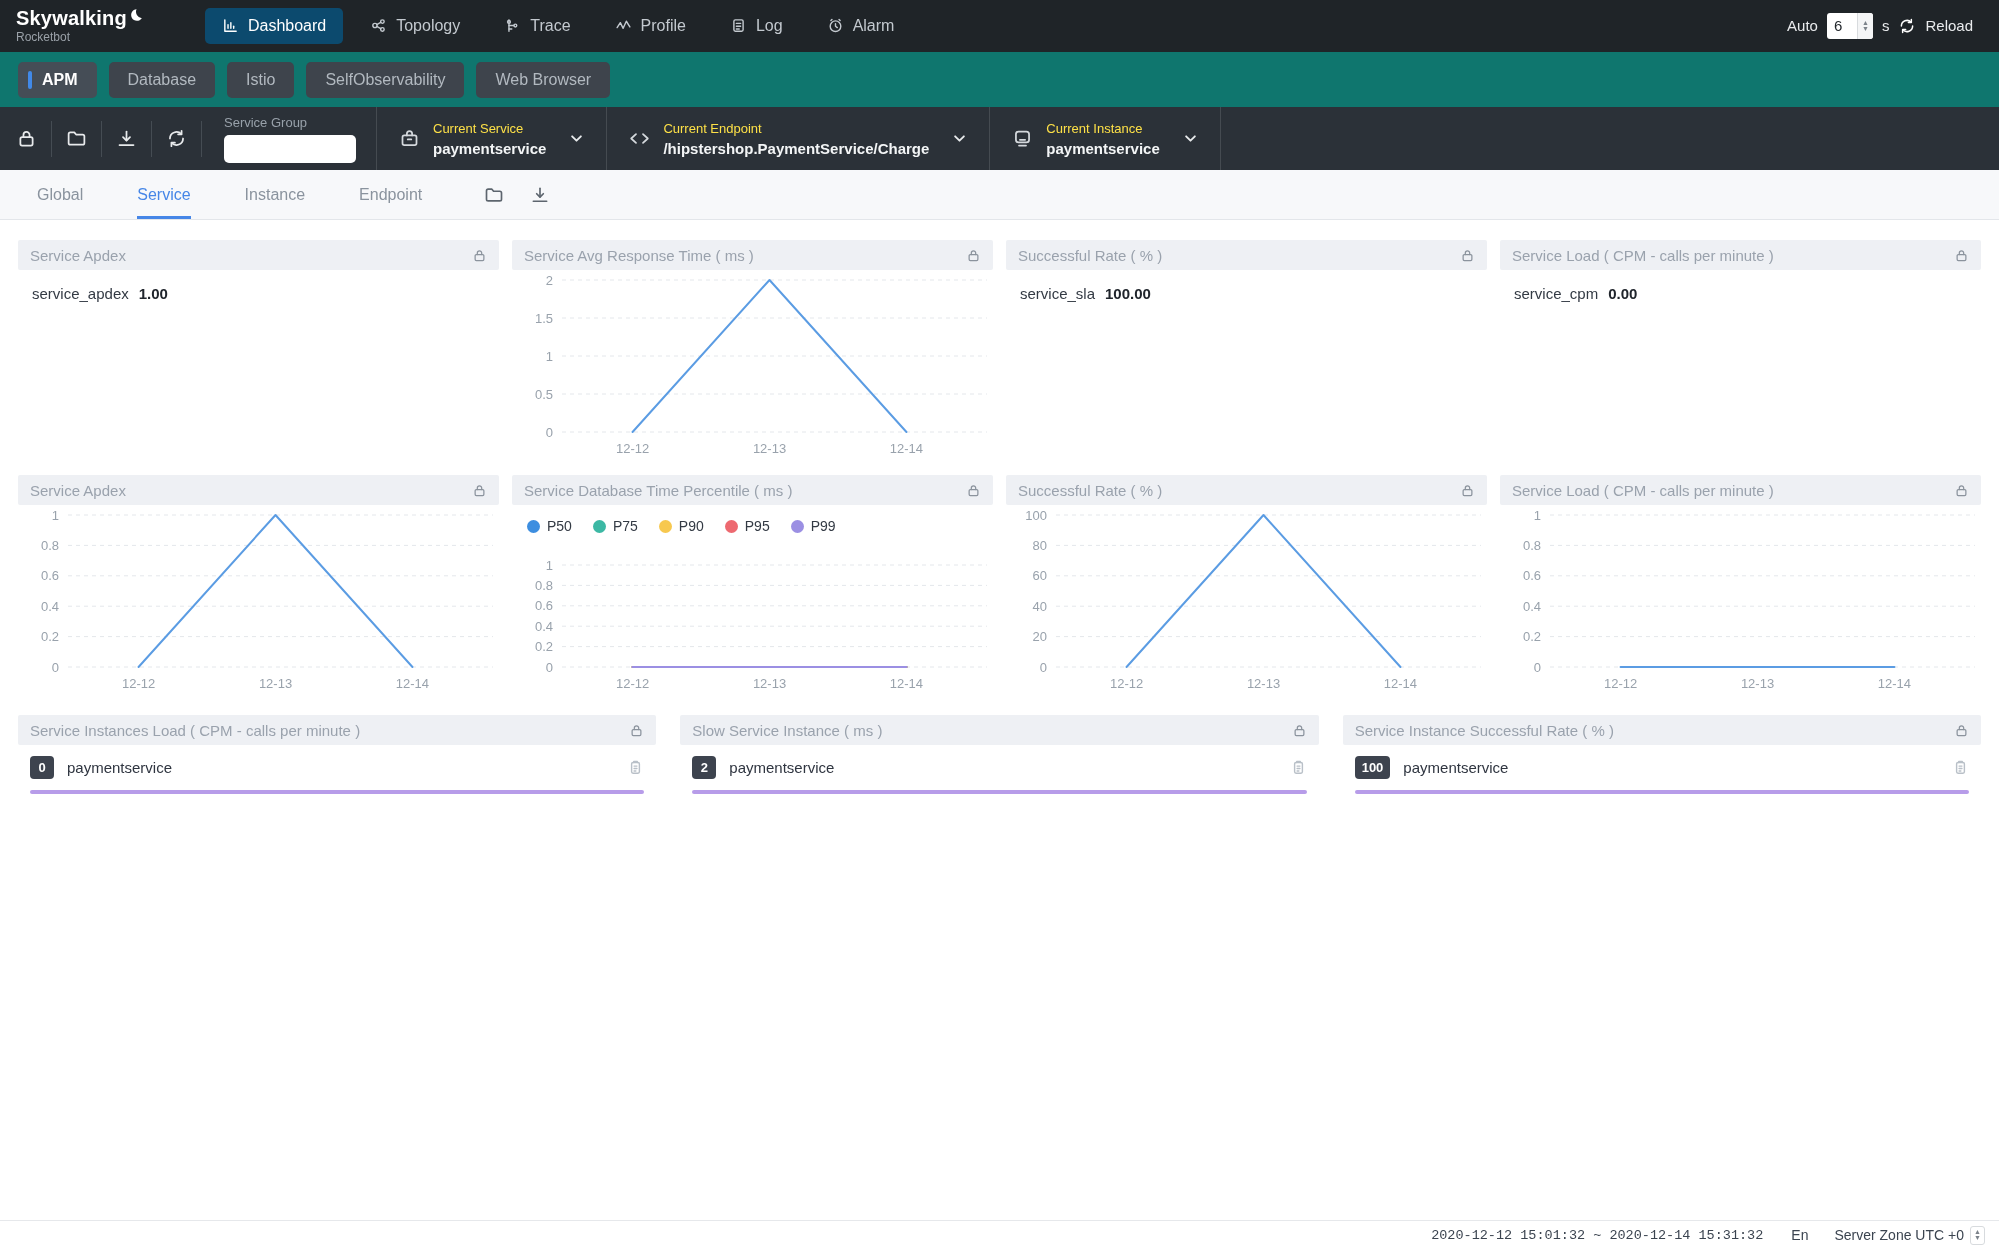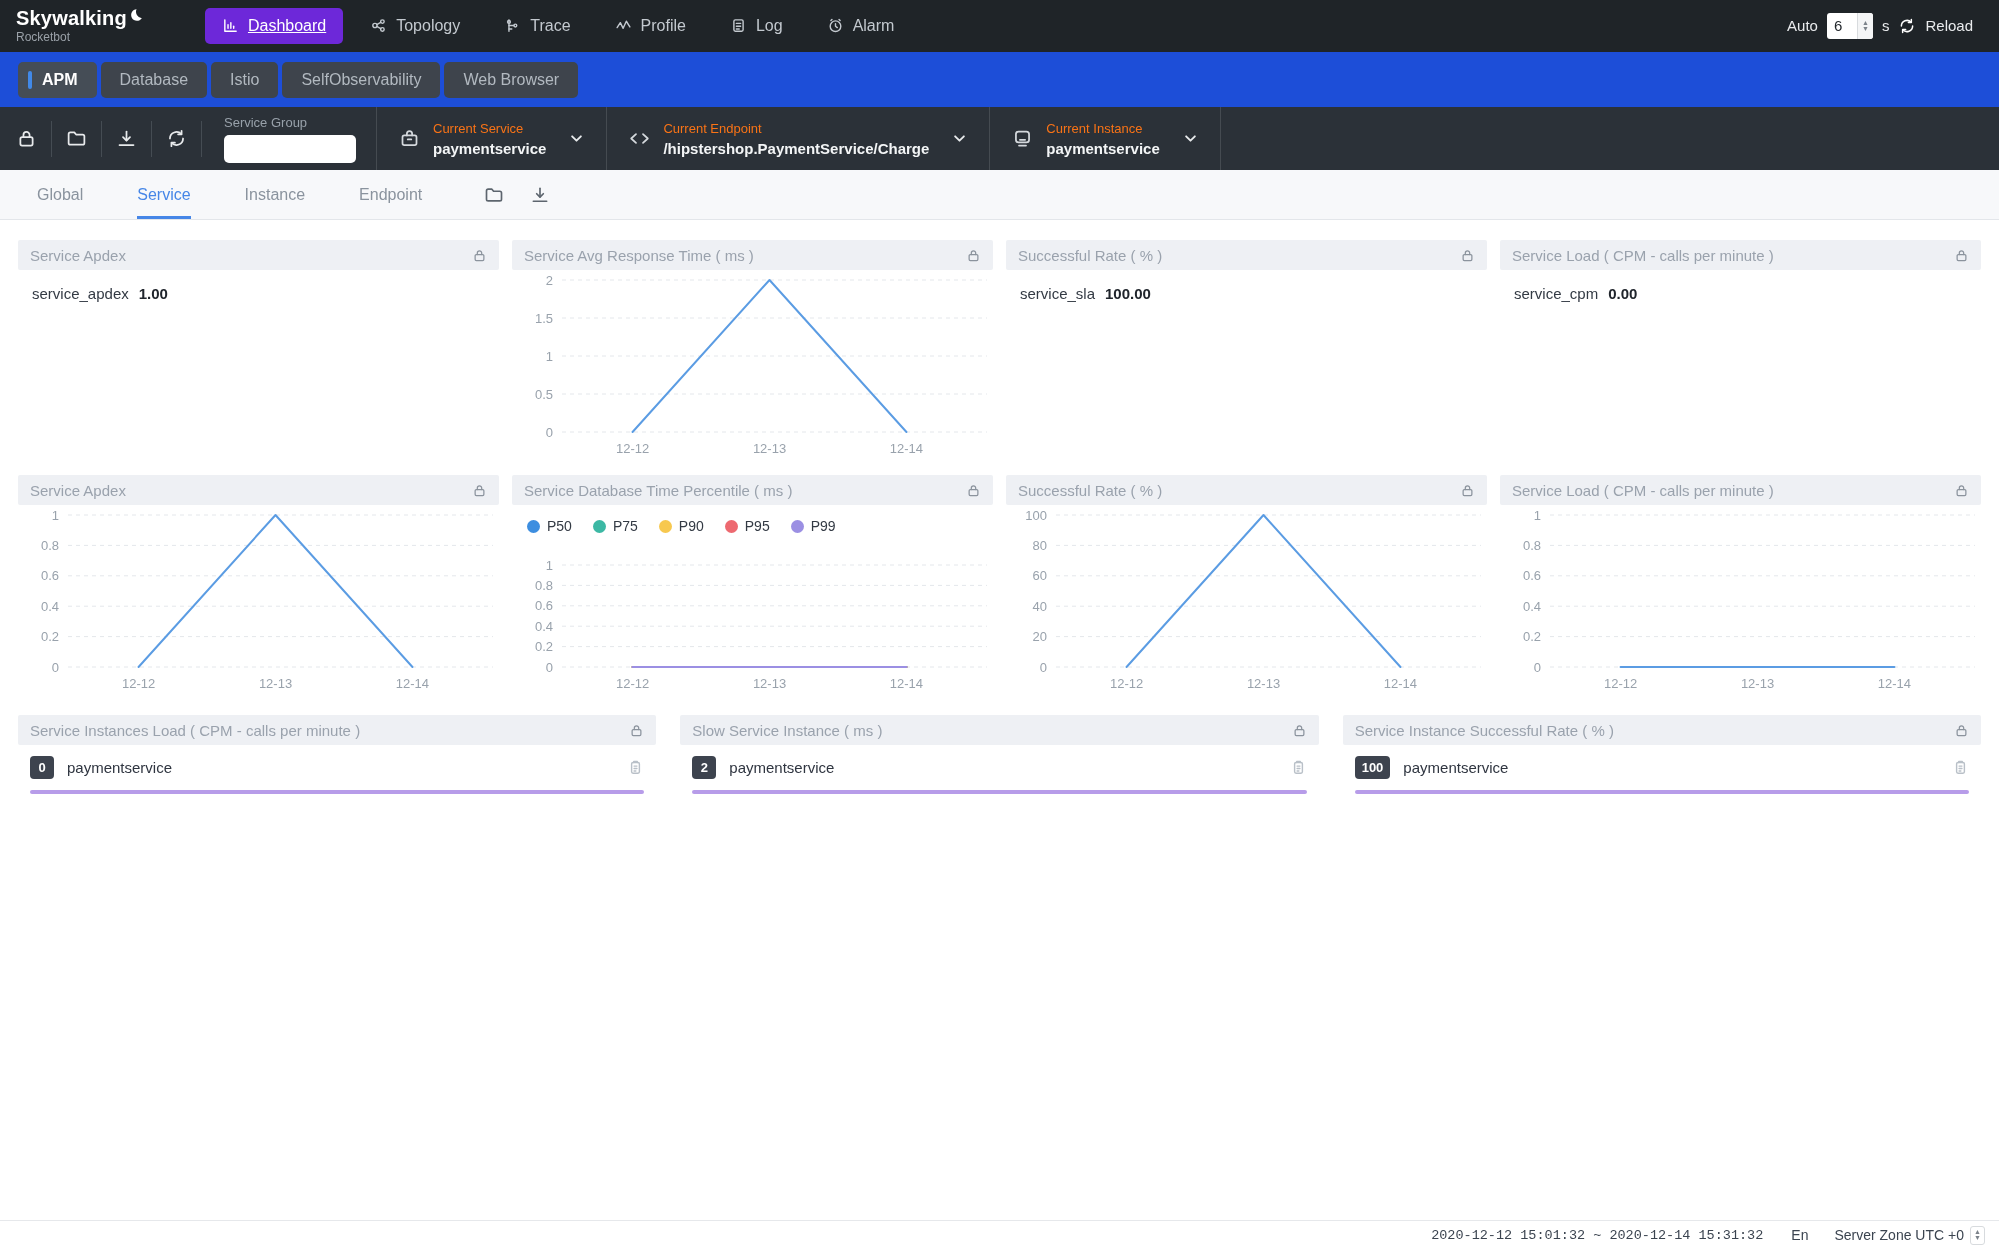--- a/index.html
+++ b/index.html
@@ -19,46 +19,46 @@
   .topnav { height:52px; background:#1f2428; display:flex; align-items:center; padding:0 26px 1px 16px; color:#fff; }
   .brand { display:flex; flex-direction:column; line-height:1; }
   .brand-row { display:flex; align-items:flex-start; }
   .brand-title { font-size:20px; font-weight:bold; letter-spacing:.2px; color:#fff; }
   .brand-moon { width:14px; height:14px; margin-left:2px; color:#fff; }
   .brand-moon svg { fill:currentColor; stroke:none; }
   .brand-sub { font-size:12px; color:#9aa1a8; margin-top:3px; }
   .nav-items { display:flex; align-items:center; gap:10px; margin-left:62px; }
   .nav-item { display:flex; align-items:center; gap:9px; padding:9px 17px; border-radius:5px; color:#c3c9cf; font-size:16px; cursor:pointer; }
   .nav-item .ic { width:17px; height:17px; color:#c3c9cf; }
-  .nav-item.active { background:#6d28d9; color:#fff;text-decoration:underline; }
+  .nav-item.active { background:#0c4a6e; color:#fff; }
   .nav-item.active .ic { color:#fff; }
   .topnav-right { margin-left:auto; display:flex; align-items:center; gap:9px; font-size:15px; color:#e9ebed; }
   .auto-input { width:46px; height:26px; background:#fff; border-radius:3px; display:flex; align-items:center; overflow:hidden; }
   .auto-input .val { flex:1; color:#23282d; font-size:15px; padding-left:7px; }
   .stepper { width:16px; height:100%; border-left:1px solid #d8dbde; display:flex; flex-direction:column; align-items:center; justify-content:center; color:#7b828a; font-size:7px; line-height:6px; background:#f4f5f6; cursor:pointer; }
   .reload-ic { width:18px; height:18px; color:#fff; cursor:pointer; }
 
   
-  .subnav { height:55px; background:#1d4ed8; display:flex; align-items:center; gap:4px; padding:0 18px; }
+  .subnav { height:55px; background:#0f766e; display:flex; align-items:center; gap:12px; padding:0 18px; }
   .pill { position:relative; background:#3e444c; color:#b2b9c0; font-size:16px; padding:9px 19px; border-radius:5px; cursor:pointer; }
   .pill.active { background:#454d56; color:#fff; padding-left:24px; font-weight:bold; }
   .pill.active::before { content:""; position:absolute; left:10px; top:9px; bottom:9px; width:4px; border-radius:2px; background:#4189e8; }
 
   
   .toolbar { height:63px; background:#2b3138; display:flex; align-items:center; padding:0 6px 0 16px; color:#fff; }
   .tool-btn { width:21px; height:21px; color:#e8eaec; cursor:pointer; }
   .tool-sep { width:1px; height:36px; background:#454c53; margin:0 14px; }
   .sg-block { display:flex; flex-direction:column; margin:0 20px 0 8px; }
   .sg-label { font-size:13px; color:#98a1aa; margin-bottom:5px; }
   .sg-input { width:132px; height:28px; border:none; border-radius:5px; background:#fff; padding:0 8px; font-size:14px; color:#333; outline:none; }
   .sel-sep { width:1px; align-self:stretch; background:#454b51; }
   .selector { display:flex; align-items:center; gap:13px; padding:0 22px; cursor:pointer; }
   .selector .sel-ic { width:21px; height:21px; color:#d5d9dd; }
   .sel-texts { display:flex; flex-direction:column; gap:4px; }
-  .sel-label { font-size:13px; color:#f97316; }
+  .sel-label { font-size:13px; color:#fde047; }
   .sel-value { font-size:15px; font-weight:bold; color:#f3f5f6; }
   .sel-chev { width:15px; height:15px; color:#e8eaec; margin-left:10px; }
 
   
   .tabstrip { height:50px; background:#f7f8fa; border-bottom:1px solid #e3e6ea; display:flex; align-items:center; padding:0 19px; }
   .tab { font-size:16px; color:#8a939e; height:100%; display:flex; align-items:center; margin-right:36px; border-bottom:3px solid transparent; padding-top:3px; cursor:pointer;margin-left:18px; }
   .tab.active { color:#4686e7; border-bottom-color:#4686e7; }
   .strip-ic { width:20px; height:20px; color:#5d656e; margin-left:26px; cursor:pointer; }
 
   

